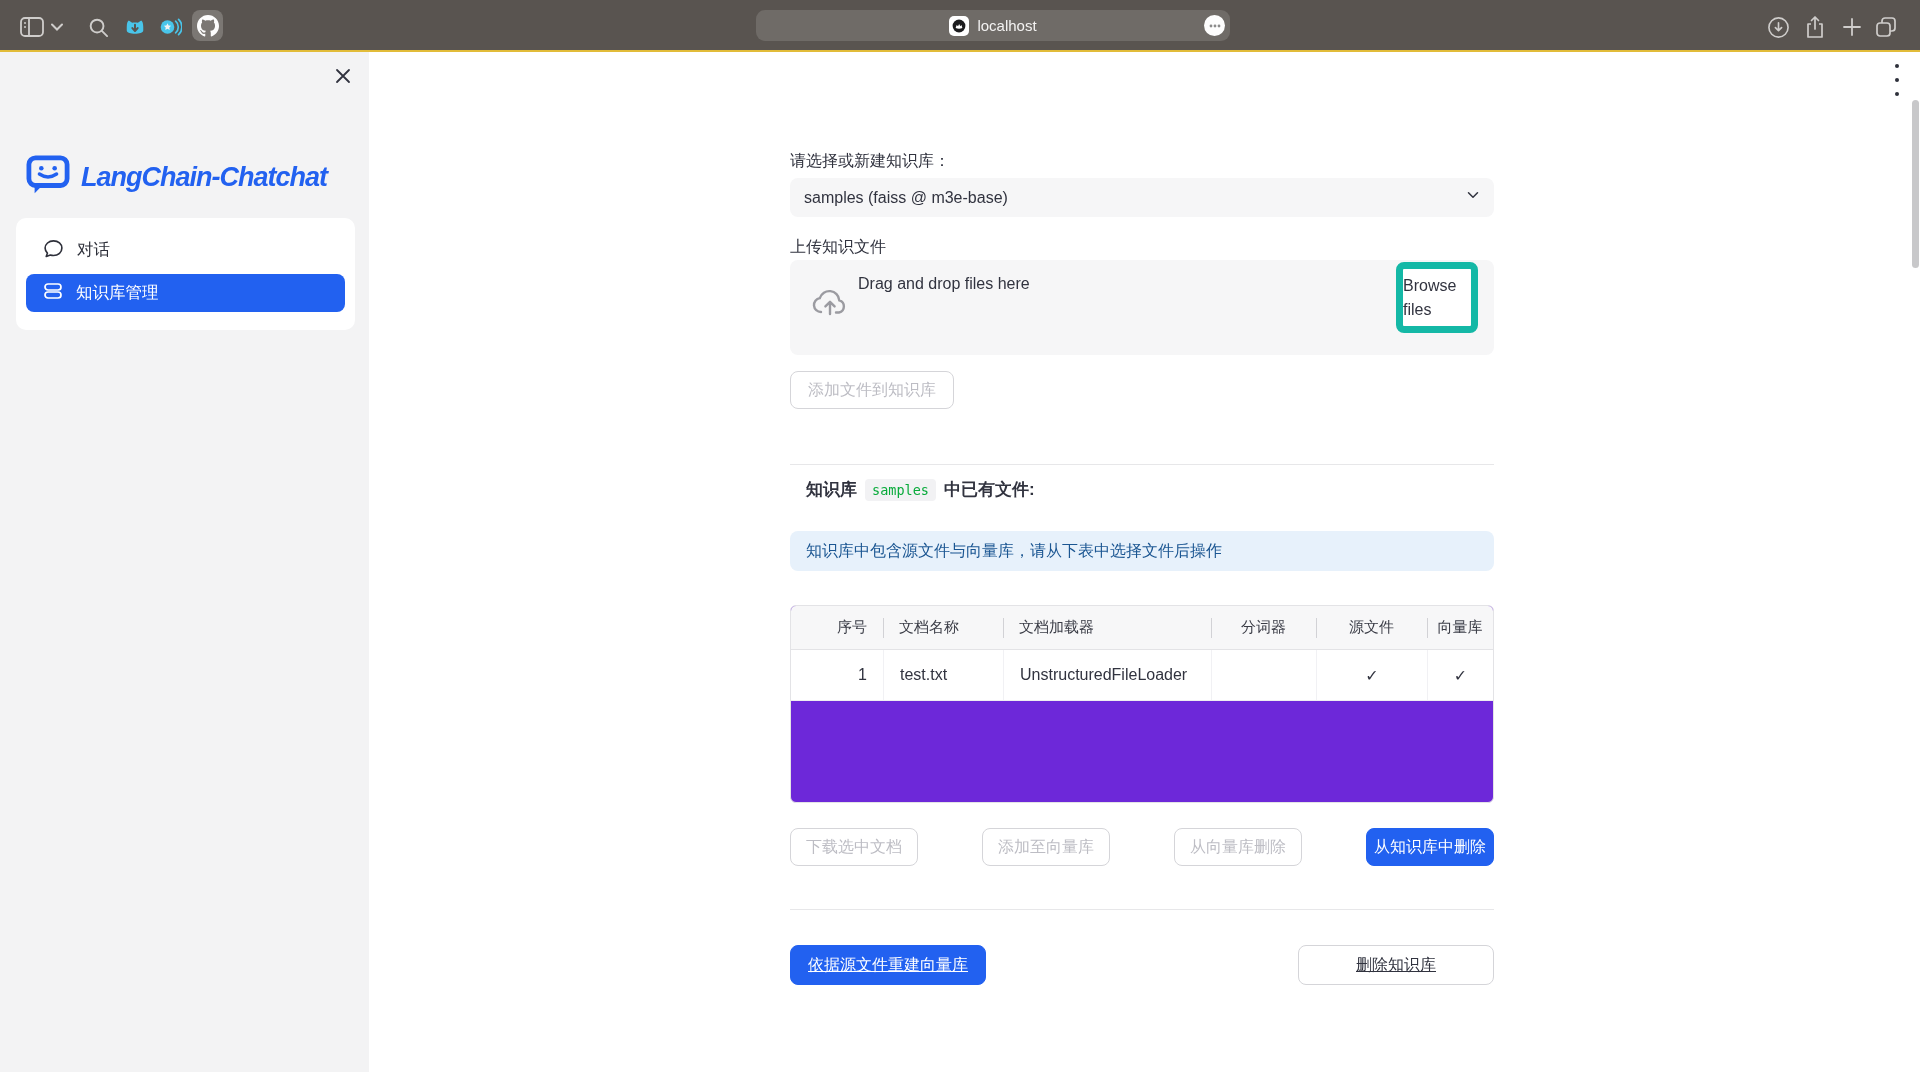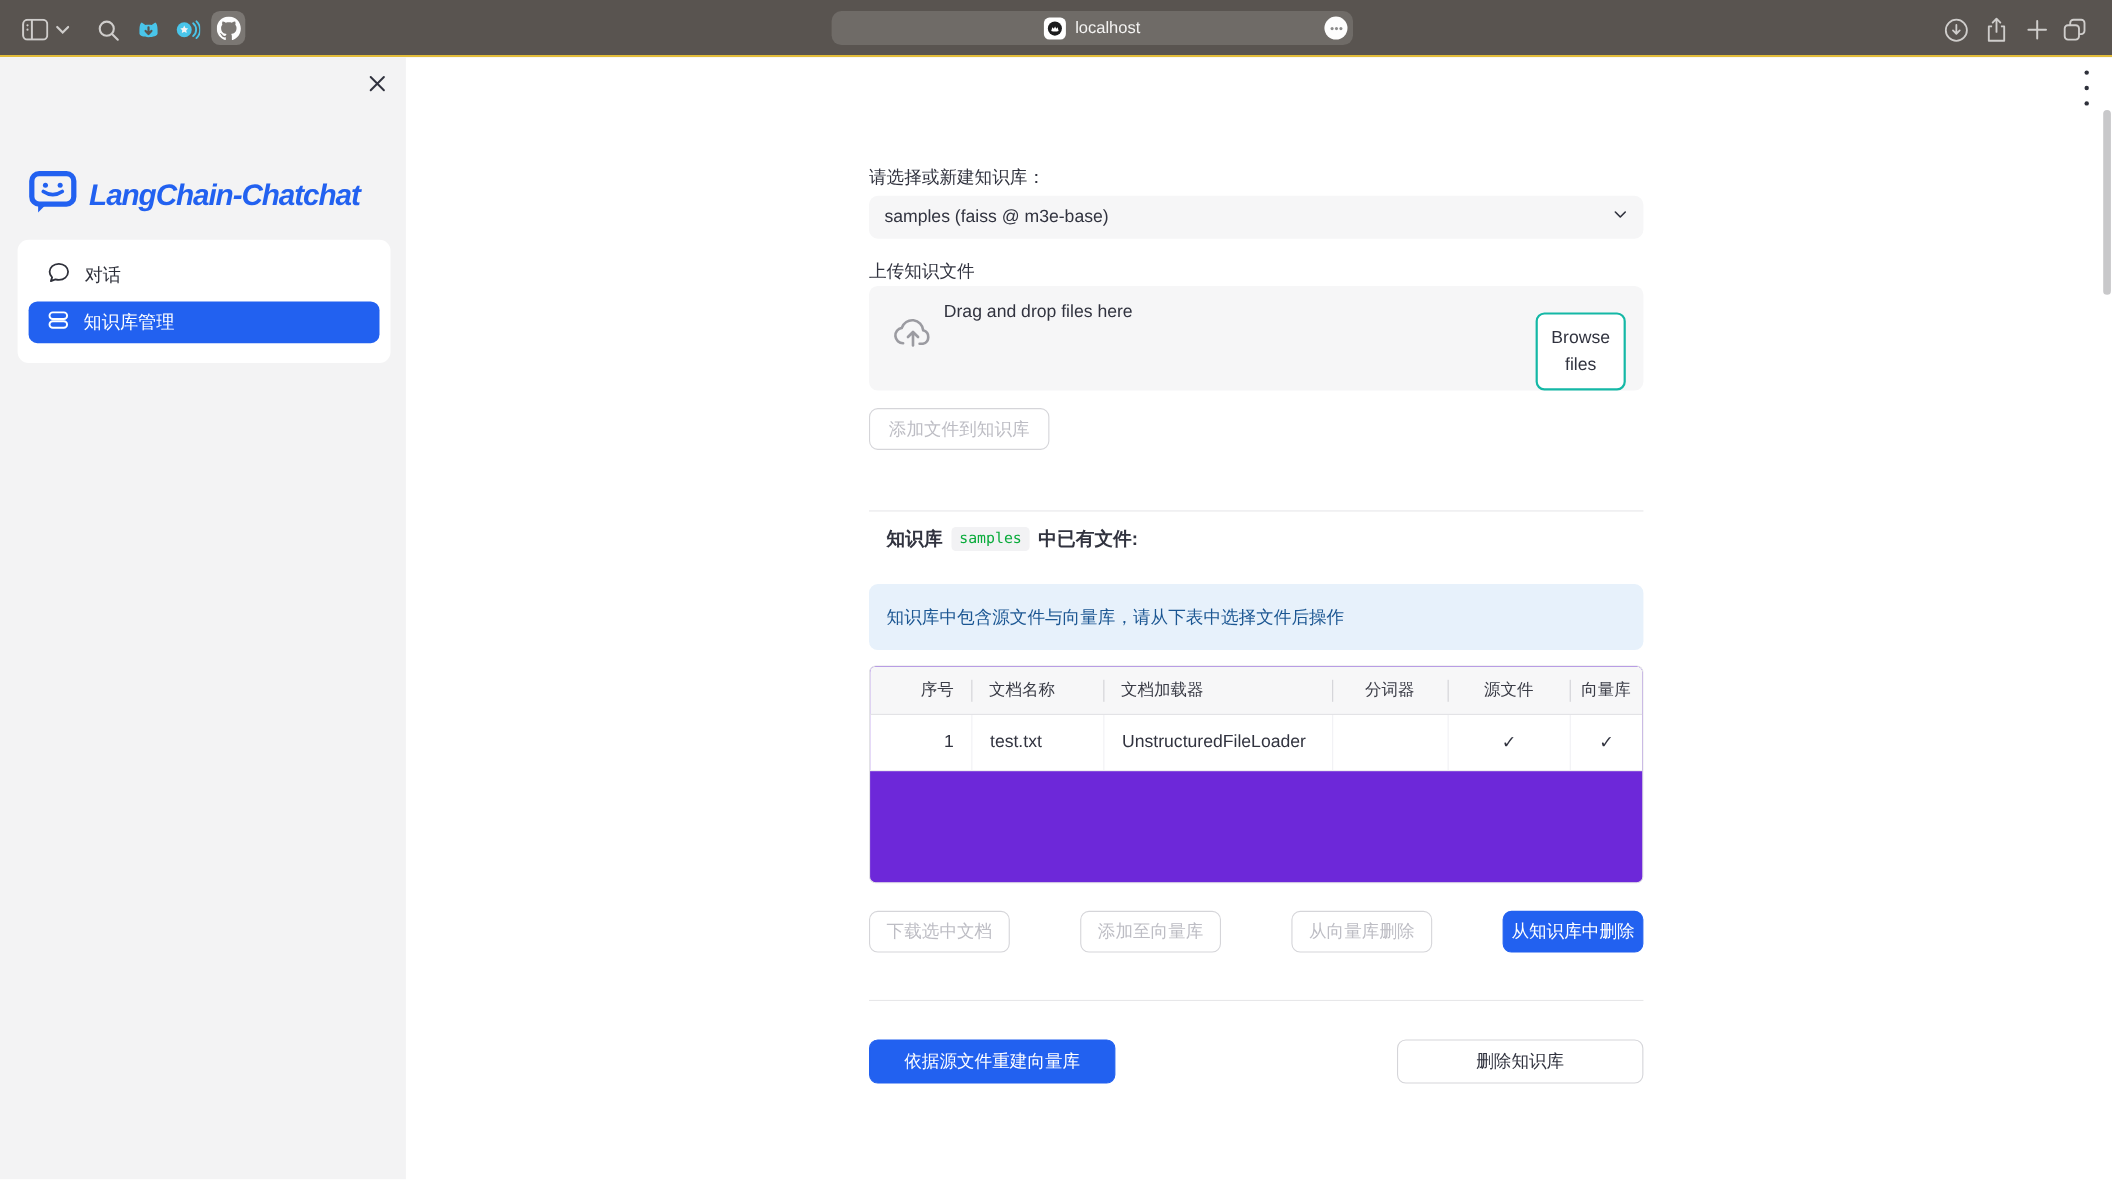--- a/index.html
+++ b/index.html
@@ -48,58 +48,58 @@
   .lbl-select { top:99px; }
   .selectbox { top:126px; height:39px; background:#f6f6f7; border-radius:8px; display:flex;
                align-items:center; padding:0 14px; font-size:16px; color:#31333f; cursor:pointer; }
   .selectbox .chev { position:absolute; right:12px; top:8px; }
   .lbl-upload { top:185px; }
   .uploader { top:208px; height:95px; background:#f6f6f7; border-radius:8px; }
   .up-cloud { position:absolute; left:22px; top:28px; }
   .up-texts { position:absolute; left:68px; top:15px; width:520px; }
   .up-title { font-size:16px; color:#31333f; margin-bottom:6px; }
   .up-limit { font-size:13px; line-height:17px; color:#81818a; }
-  .browse-btn { position:absolute; right:16px; top:24px; width:82px; height:71px; background:#fff;
-                border:2px solid #14b8a6; border-radius:8px; font-size:16px; color:#31333f;
-                display:flex; align-items:center; justify-content:center; text-align:center;
+  .browse-btn { position:absolute; right:16px; top:2px; width:82px; height:71px; background:#fff;
+                border:7px solid #14b8a6; border-radius:8px; font-size:16px; color:#31333f;
+                display:flex; align-items:center; justify-content:center; text-align:left;
                 line-height:24px; cursor:pointer; font-family:inherit; }
   .btn { border-radius:8px; font-size:16px; font-family:inherit; cursor:pointer;
          display:inline-flex; align-items:center; justify-content:center; }
   .btn.ghost-disabled { background:#fff; border:1px solid #d5d5d9; color:#bdbdc4; }
   .btn.primary { background:#2261f0; border:1px solid #2261f0; color:#fff; }
   .btn.secondary { background:#fff; border:1px solid #d5d5d9; color:#31333f; }
   .add-btn { top:319px; height:38px; width:auto !important; padding:0 17px; }
   .hr { height:1px; background:#e7e7e9; }
   .hr1 { top:412px; } .hr2 { top:857px; }
   .kb-heading { top:426px; font-size:17px; font-weight:bold; color:#31333f;
                 display:flex; align-items:center; gap:8px;margin-left:16px; }
   .kb-code { font-family:"DejaVu Sans Mono", monospace; font-weight:normal; font-size:13.5px;
              color:#09ab3b; background:#f2f2f4; border-radius:4px; padding:3px 7px; }
-  .infobox { top:479px; height:60px; background:#e7f1fb; border-radius:8px; display:flex;
+  .infobox { top:479px; height:40px; background:#e7f1fb; border-radius:8px; display:flex;
              align-items:center; padding:0 16px; font-size:16px; color:#1b5692; }
   .kbtable { top:553px; height:198px; border:1px solid #e3e3e6; border-radius:6px;
              overflow:hidden; background:#6d28d9; }
   .t-head { display:flex; height:44px; background:#f7f7f8; border-bottom:1px solid #e3e3e6;
             align-items:center; font-size:15px; color:#3a3c46; }
   .t-row { display:flex; height:51px; background:#fff; border-bottom:1px solid #eeeef1;
            align-items:center; font-size:16px; color:#31333f; cursor:pointer; }
   .tc { height:100%; display:flex; align-items:center; padding:0 16px; position:relative; }
   .tc.c0 { width:92px;  justify-content:flex-end; }
   .tc.c1 { width:120px; justify-content:flex-start; }
   .tc.c2 { width:208px; justify-content:flex-start; }
   .tc.c3 { width:105px; justify-content:center; }
   .tc.c4 { width:111px; justify-content:center; }
   .tc.c5 { width:66px;  justify-content:center; padding:0 8px; }
   .t-head .tc + .tc::before { content:""; position:absolute; left:0; top:12px; width:1px;
                               height:20px; background:#d2d2d6; }
   .t-row .tc + .tc { border-left:1px solid #f1f1f4; }
   .btn-row { top:776px; display:flex; justify-content:space-between; }
   .btn-row .btn { width:128px; height:38px; }
   .bottom-row { top:893px; display:flex; justify-content:space-between; }
-  .bottom-row .btn { width:224px; height:40px; }
+  .bottom-row .btn { width:196px; height:40px;text-decoration:underline; }
 </style>
 </head>
 <body>
 
 <div class="screen">
 
   <div class="chrome">
     <span class="cicon" style="left:20px">
       <svg width="24" height="20" viewBox="0 0 24 20">
           <rect x="1" y="1" width="22" height="18" rx="4" fill="none" stroke="#cfcdcb" stroke-width="1.8"></rect>

